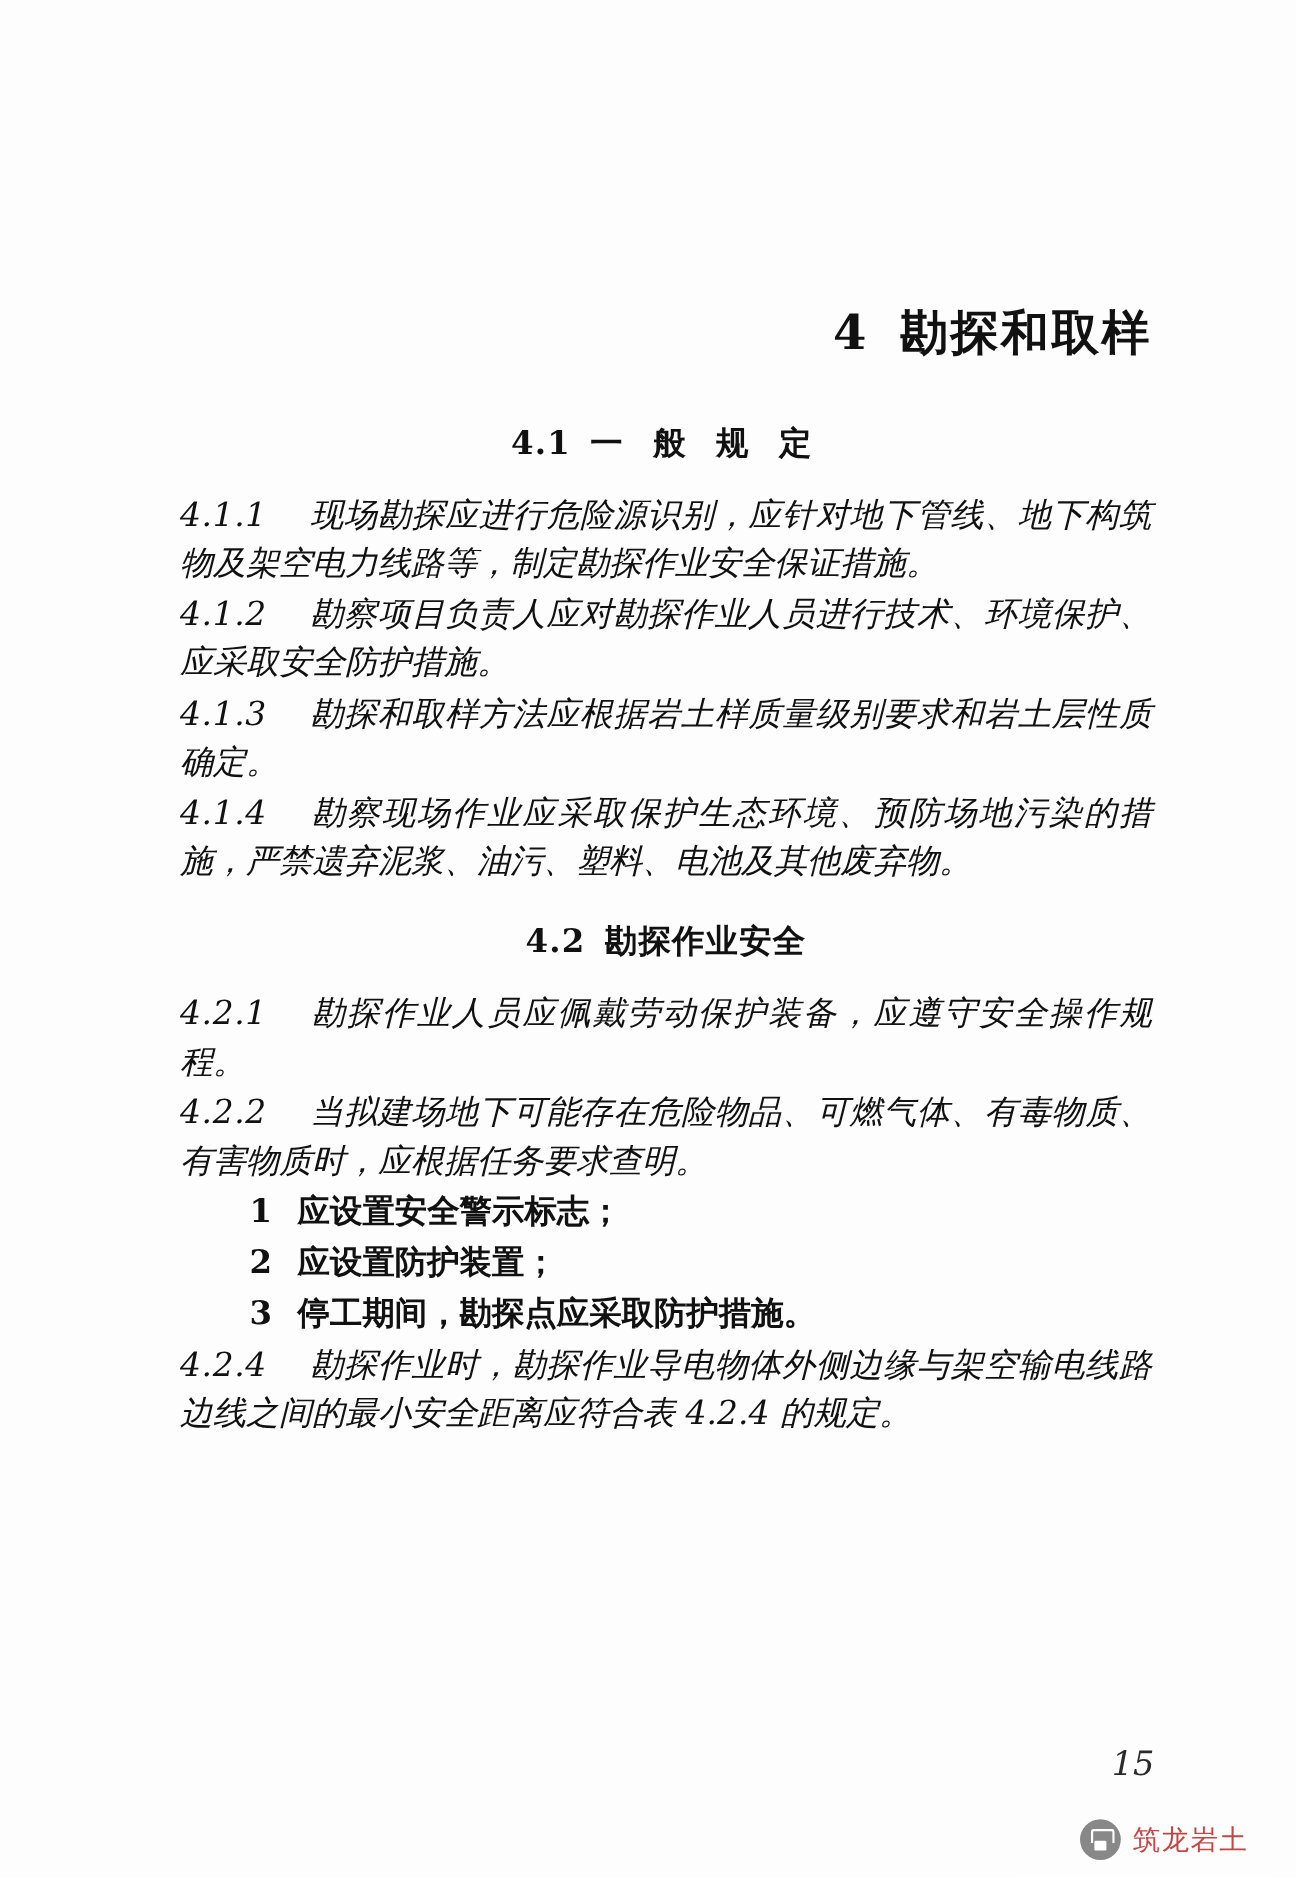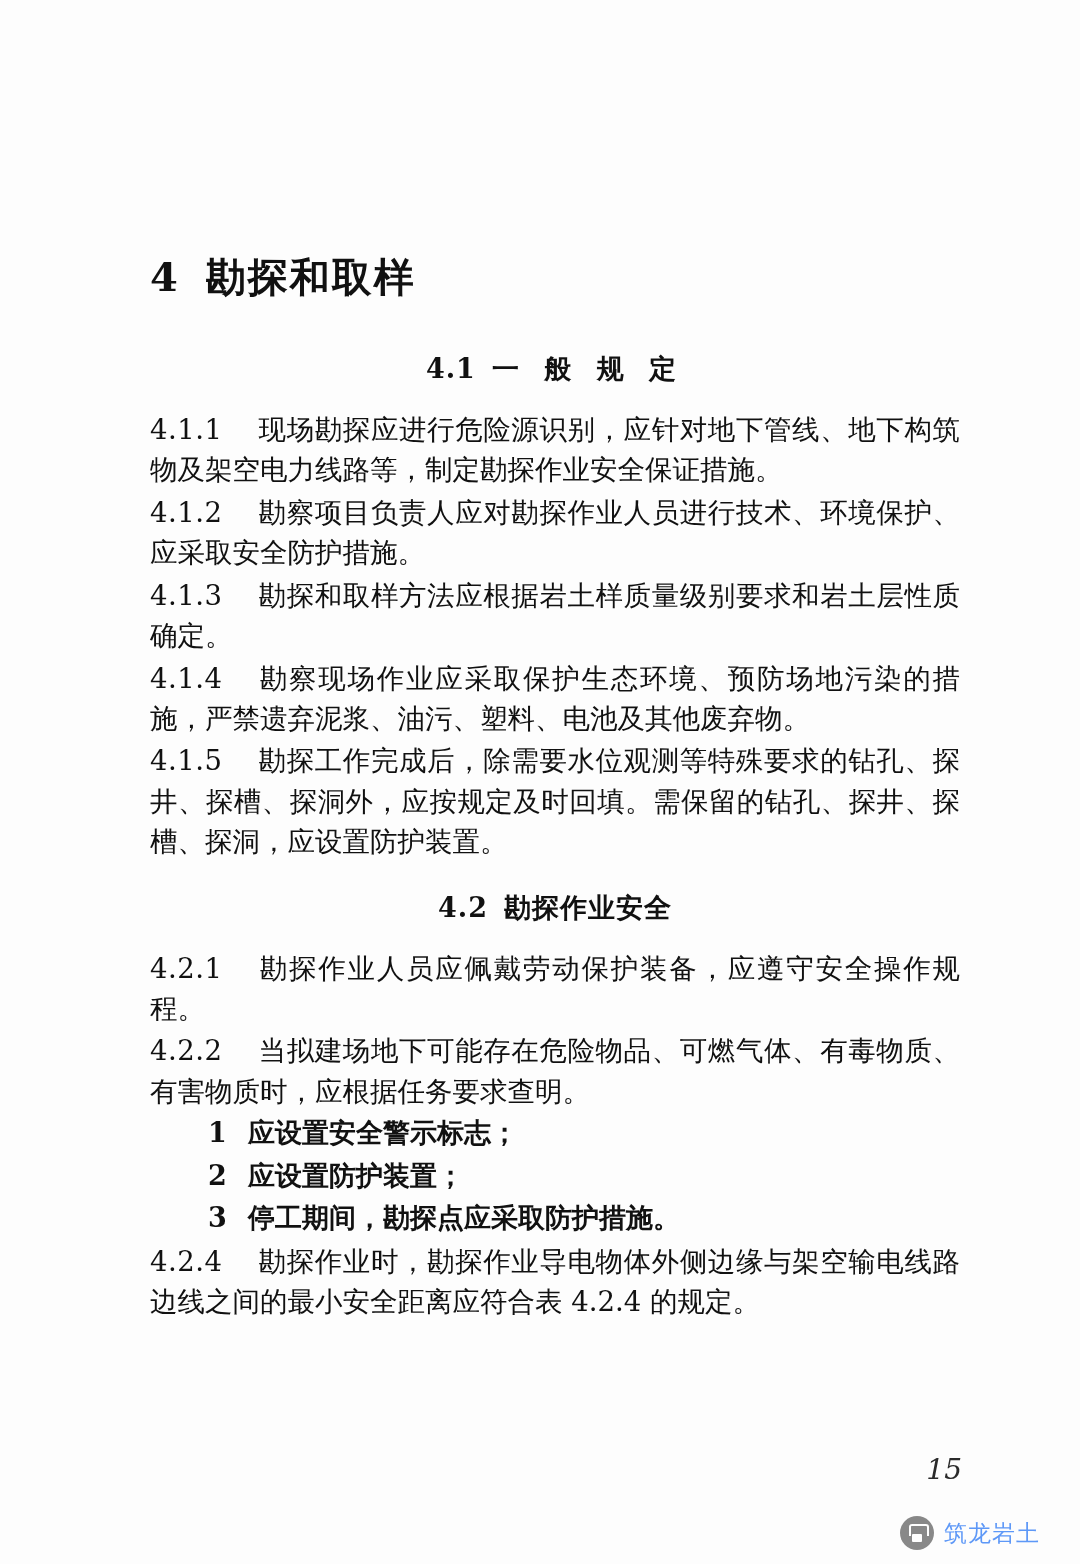--- a/index.html
+++ b/index.html
@@ -22,21 +22,21 @@
     height: 1564px;
     background: #fdfdfd;
   }
   .content {
     position: absolute;
     left: 150px;
     top: 250px;
     width: 810px;
   }
   .chapter-title {
-    text-align: left;
+    text-align: right;
     font-size: 40px;
     font-weight: bold;
     letter-spacing: 2px;
     margin: 0 0 46px 0;
     font-family: "DejaVu Serif", "Liberation Serif", serif;
   }
   .chapter-title .num {
     margin-right: 26px;
   }
   .section-title {
@@ -52,20 +52,21 @@
   .section-title .num {
     margin-right: 16px;
   }
   .para {
     font-size: 27.5px;
     line-height: 1.47;
     margin: 0 0 2px 0;
     text-align: justify;
     text-justify: inter-ideograph;
     text-indent: 0;
+    font-style: italic;
   }
   .para .label {
     display: inline-block;
     min-width: 108px;
     letter-spacing: 0.5px;
   }
   .sub-list {
     list-style: none;
     margin: 2px 0 2px 0;
     padding: 0;
@@ -122,21 +123,21 @@
   .wm-logo::after {
     content: "";
     position: absolute;
     left: 12px; top: 18px;
     width: 10px; height: 8px;
     background: #ffffff;
     border-radius: 1px;
   }
   .wm-text {
     font-size: 23px;
-    color: #3b82f6;
+    color: #b91c1c;
     font-family: "DejaVu Sans", "Liberation Sans", sans-serif;
     letter-spacing: 1px;
   }
 </style>
 </head>
 <body>
 
 <div class="page">
 
   <div class="content">
@@ -158,23 +159,20 @@
     </p>
 
     <p class="para">
       <span class="label">4.1.3</span><span>勘探和取样方法应根据岩土样质量级别要求和岩土层性质确定。</span>
     </p>
 
     <p class="para">
       <span class="label">4.1.4</span><span>勘察现场作业应采取保护生态环境、预防场地污染的措施，严禁遗弃泥浆、油污、塑料、电池及其他废弃物。</span>
     </p>
 
-    <p class="para">
-      <span class="label">4.1.5</span><span>勘探工作完成后，除需要水位观测等特殊要求的钻孔、探井、探槽、探洞外，应按规定及时回填。需保留的钻孔、探井、探槽、探洞，应设置防护装置。</span>
-    </p>
 
     <div class="spacer-md"></div>
 
     <h2 class="section-title">
       <span class="num">4.2</span><span class="label">勘探作业安全</span>
     </h2>
 
     <p class="para">
       <span class="label">4.2.1</span><span>勘探作业人员应佩戴劳动保护装备，应遵守安全操作规程。</span>
     </p>

